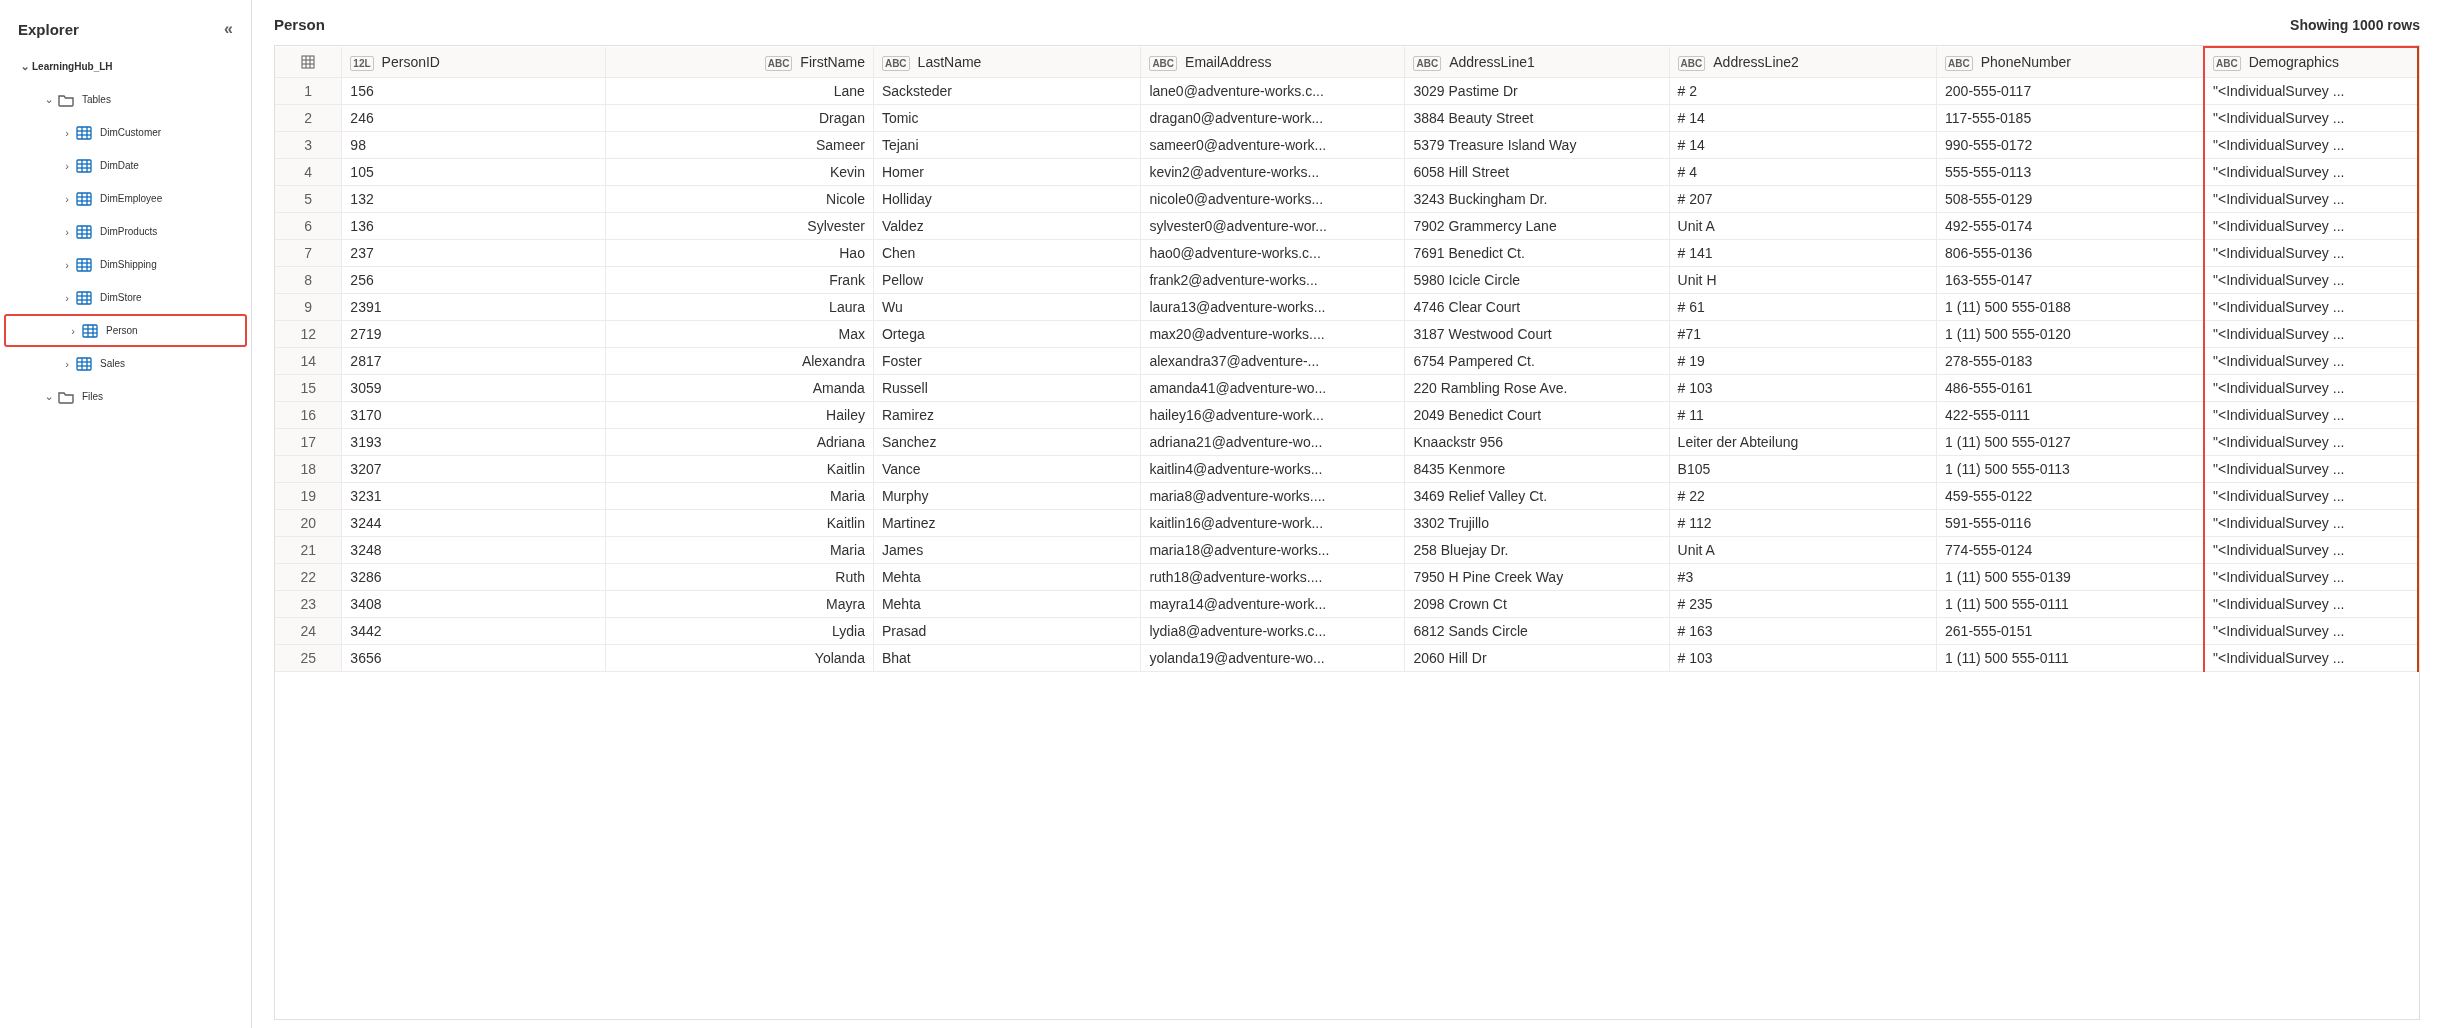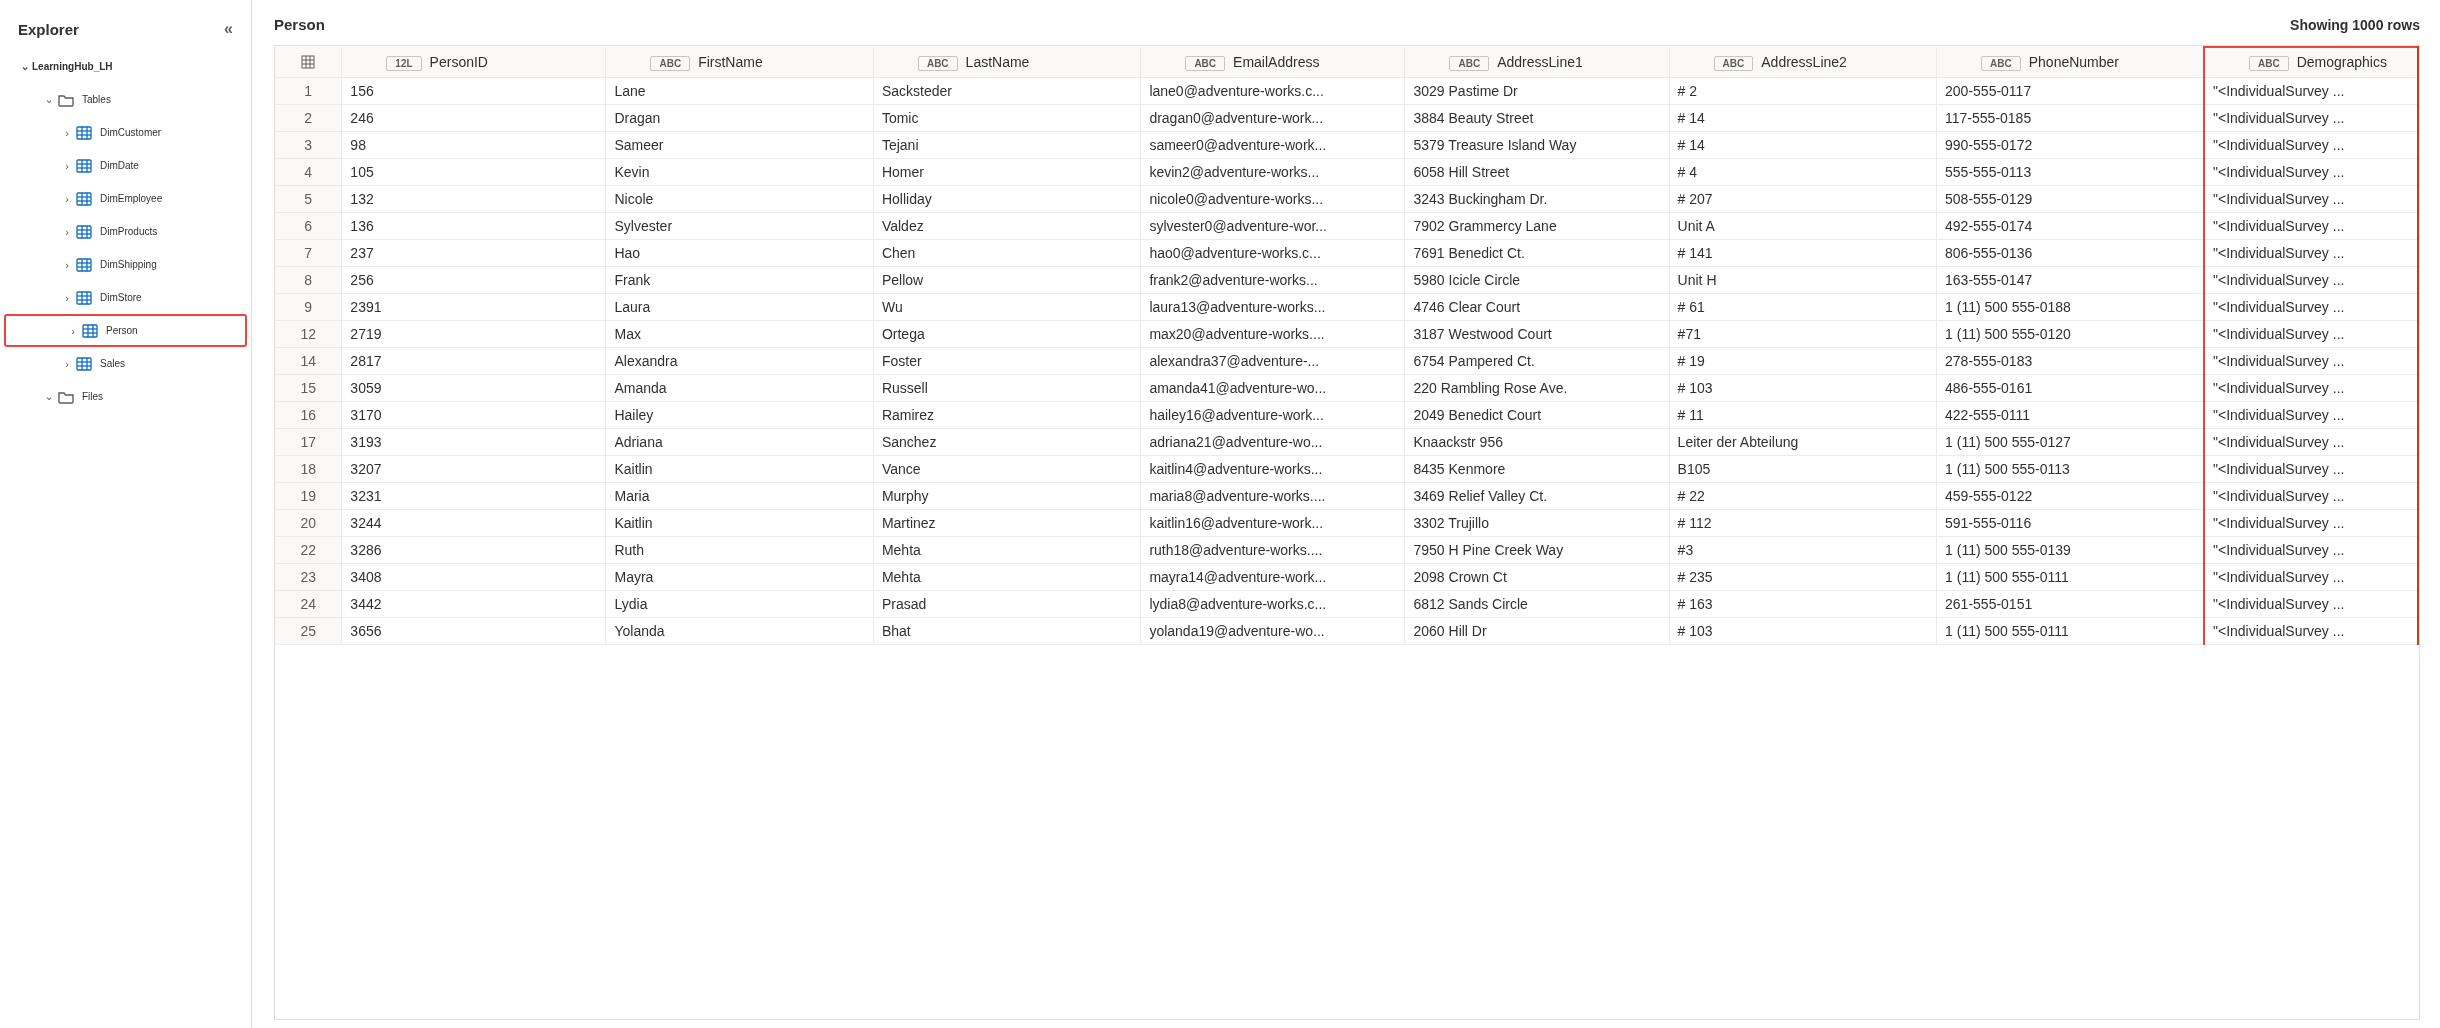--- a/index.html
+++ b/index.html
@@ -113,40 +113,39 @@
       height: 30px;
       position: sticky;
       top: 0;
     }
     th .col-type {
       font-size: 10px;
       font-weight: 600;
       color: #605e5c;
       margin-right: 8px;
       border: 1px solid #c8c6c4;
-      padding: 1px 8px;
+      padding: 1px 2px;
       border-radius: 2px;
       vertical-align: middle;
-      margin-left: 36px;
     }
     th.rownum-head, td.rownum {
       width: 40px;
       text-align: center;
       background: #faf9f8;
       color: #605e5c;
     }
     th.rownum-head svg { margin: 0 auto; }
     .highlight-col {
       border-left: 2px solid #e8453c;
       border-right: 2px solid #c2410c;
     }
     thead .highlight-col { border-top: 2px solid #e8453c; }
     
     .c-PersonID { width: 158px; }
-    .c-FirstName { width: 160px; }
+    .c-FirstName { width: 160px; text-align: right; }
     .c-LastName { width: 160px; }
     .c-EmailAddress { width: 158px; }
     .c-AddressLine1 { width: 158px; }
     .c-AddressLine2 { width: 160px; }
     .c-PhoneNumber { width: 160px; }
     .c-Demographics { width: 128px; }
   </style>
 </head>
 <body>
 
@@ -495,20 +494,31 @@
             <td class="c-PersonID">3244</td>
             <td class="c-FirstName">Kaitlin</td>
             <td class="c-LastName">Martinez</td>
             <td class="c-EmailAddress">kaitlin16@adventure-work...</td>
             <td class="c-AddressLine1">3302 Trujillo</td>
             <td class="c-AddressLine2"># 112</td>
             <td class="c-PhoneNumber">591-555-0116</td>
             <td class="c-Demographics highlight-col">"&lt;IndividualSurvey ...</td>
           </tr>
           <tr>
+            <td class="rownum">21</td>
+            <td class="c-PersonID">3248</td>
+            <td class="c-FirstName">Maria</td>
+            <td class="c-LastName">James</td>
+            <td class="c-EmailAddress">maria18@adventure-works...</td>
+            <td class="c-AddressLine1">258 Bluejay Dr.</td>
+            <td class="c-AddressLine2">Unit A</td>
+            <td class="c-PhoneNumber">774-555-0124</td>
+            <td class="c-Demographics highlight-col">"&lt;IndividualSurvey ...</td>
+          </tr>
+          <tr>
             <td class="rownum">22</td>
             <td class="c-PersonID">3286</td>
             <td class="c-FirstName">Ruth</td>
             <td class="c-LastName">Mehta</td>
             <td class="c-EmailAddress">ruth18@adventure-works....</td>
             <td class="c-AddressLine1">7950 H Pine Creek Way</td>
             <td class="c-AddressLine2">#3</td>
             <td class="c-PhoneNumber">1 (11) 500 555-0139</td>
             <td class="c-Demographics highlight-col">"&lt;IndividualSurvey ...</td>
           </tr>

